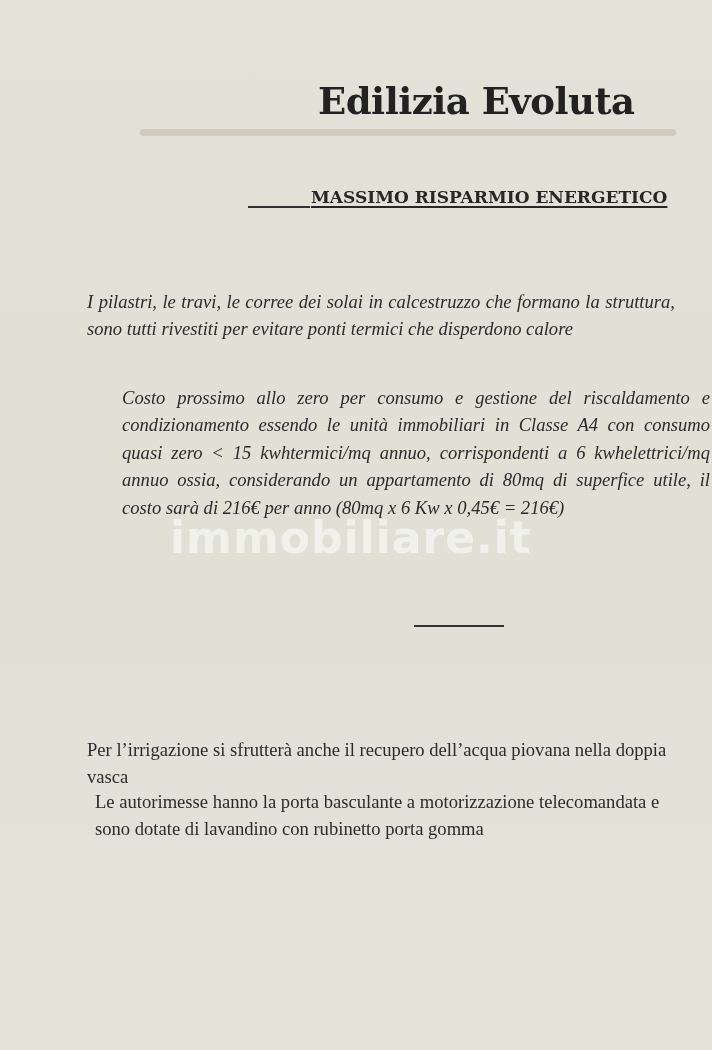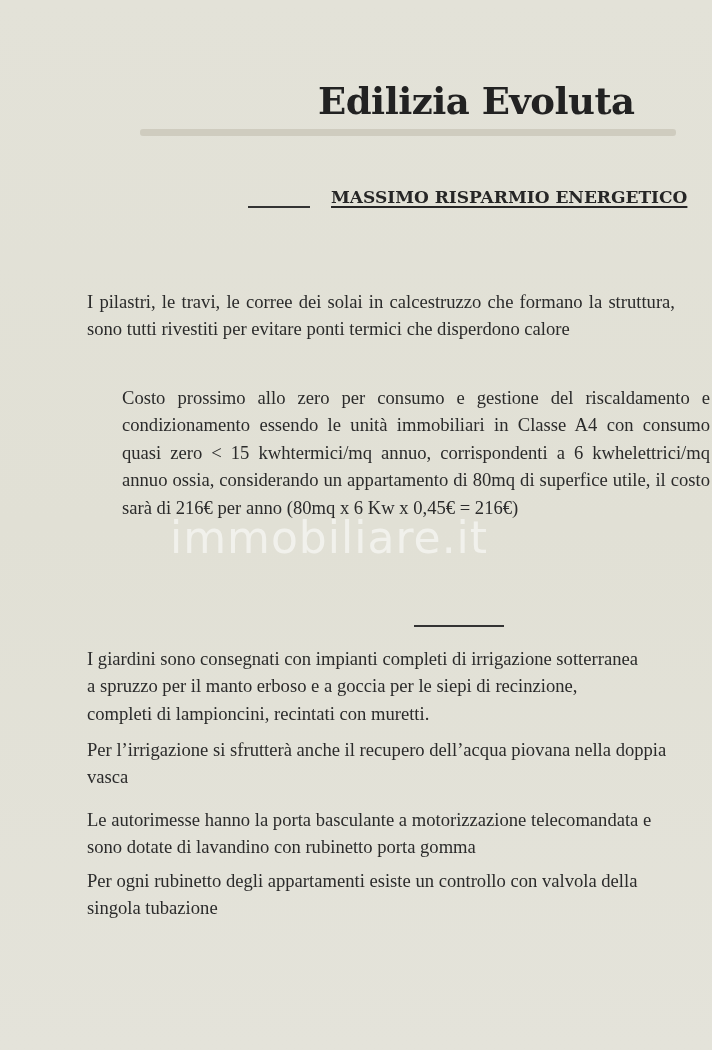--- a/index.html
+++ b/index.html
@@ -65,56 +65,54 @@
     }
     .para {
       position: absolute;
       left: 87px;
       width: 588px;
       font-size: 18.6px;
       line-height: 27.4px;
       color: #2b2b2b;
       margin: 0;
     }
-    .justify { text-align: justify; text-align-last: left; }
+    .justify { text-align: justify; text-align-last: left; font-style: italic; }
     .watermark {
       position: absolute;
       left: 170px;
       top: 512px;
       font-family: "DejaVu Sans", sans-serif;
-      font-weight: normal;
+      font-weight: bold;
       font-size: 44px;
       color: rgba(255,255,255,0.55);
       letter-spacing: 1px;
       pointer-events: none;
       white-space: nowrap;
       text-align: center;
     }
   </style>
 </head>
 <body>
 
 <div class="page">
 
   <h1 class="title">Edilizia Evoluta</h1>
   <div class="title-rule"></div>
 
   <div class="heading-line" style="left:248px; top:206px; width:62px;"></div>
-  <h2 class="section-heading heading-text" style="left:311px; top:186px;margin-left:20px;">MASSIMO RISPARMIO ENERGETICO</h2>
+  <h2 class="section-heading heading-text" style="left:311px; top:186px;">MASSIMO RISPARMIO ENERGETICO</h2>
 
 
   <p class="para justify" style="top:288px;">I pilastri, le travi, le corree dei solai in calcestruzzo che formano la struttura, sono tutti rivestiti per evitare  ponti termici che disperdono calore</p>
 
   <p class="para justify" style="top:384px;margin-left:35px;">Costo prossimo allo zero per consumo e gestione del riscaldamento e condizionamento essendo le unità immobiliari in Classe A4 con consumo quasi zero &lt; 15 kwhtermici/mq annuo, corrispondenti a 6 kwhelettrici/mq annuo ossia, considerando un appartamento di 80mq di superfice utile, il costo sarà di 216€ per anno (80mq x 6 Kw x 0,45€ = 216€)</p>
 
   <div class="watermark">immobiliare.it</div>
 
   <div class="heading-line" style="left:414px; top:625px; width:90px;"></div>
 
-  <p class="para" style="top:645px; width:560px;">I giardini sono consegnati con impianti completi di irrigazione sotterranea a spruzzo per il manto erboso e a goccia per le siepi di recinzione, completi di lampioncini, recintati con muretti.</p>
 
   <p class="para" style="top:736px;">Per l’irrigazione si sfrutterà anche il recupero dell’acqua piovana nella doppia vasca</p>
 
-  <p class="para" style="top:806px; width:595px;">Le autorimesse hanno la porta basculante a motorizzazione telecomandata e sono dotate di lavandino con rubinetto porta gomma</p>
+  <p class="para" style="top:788px; width:595px;margin-left:8px;">Le autorimesse hanno la porta basculante a motorizzazione telecomandata e sono dotate di lavandino con rubinetto porta gomma</p>
 
-  <p class="para" style="top:867px;">Per ogni rubinetto degli appartamenti esiste un controllo con valvola della singola tubazione</p>
 
 </div>
 
 </body></html>

